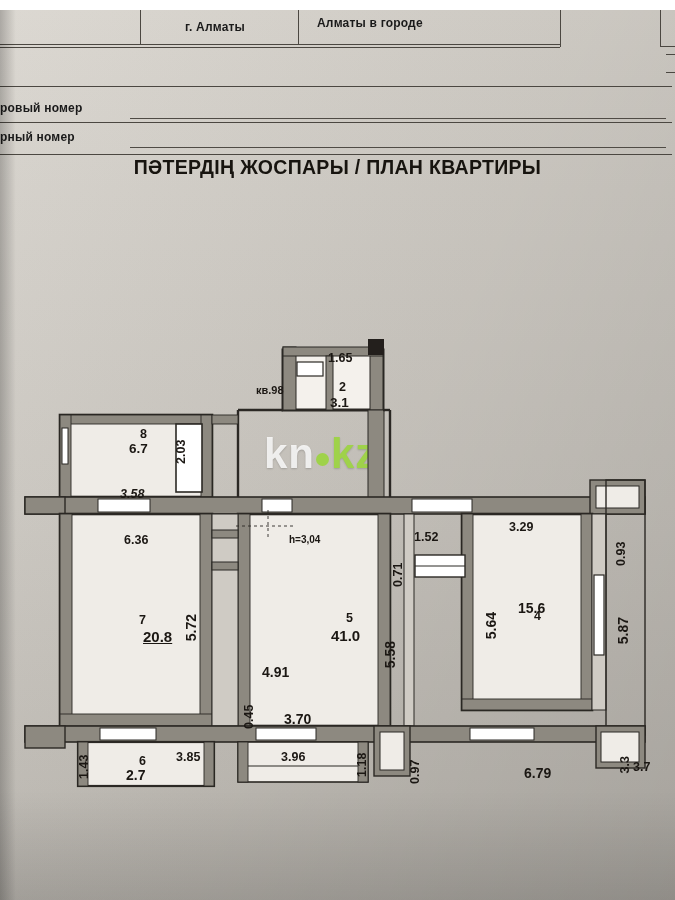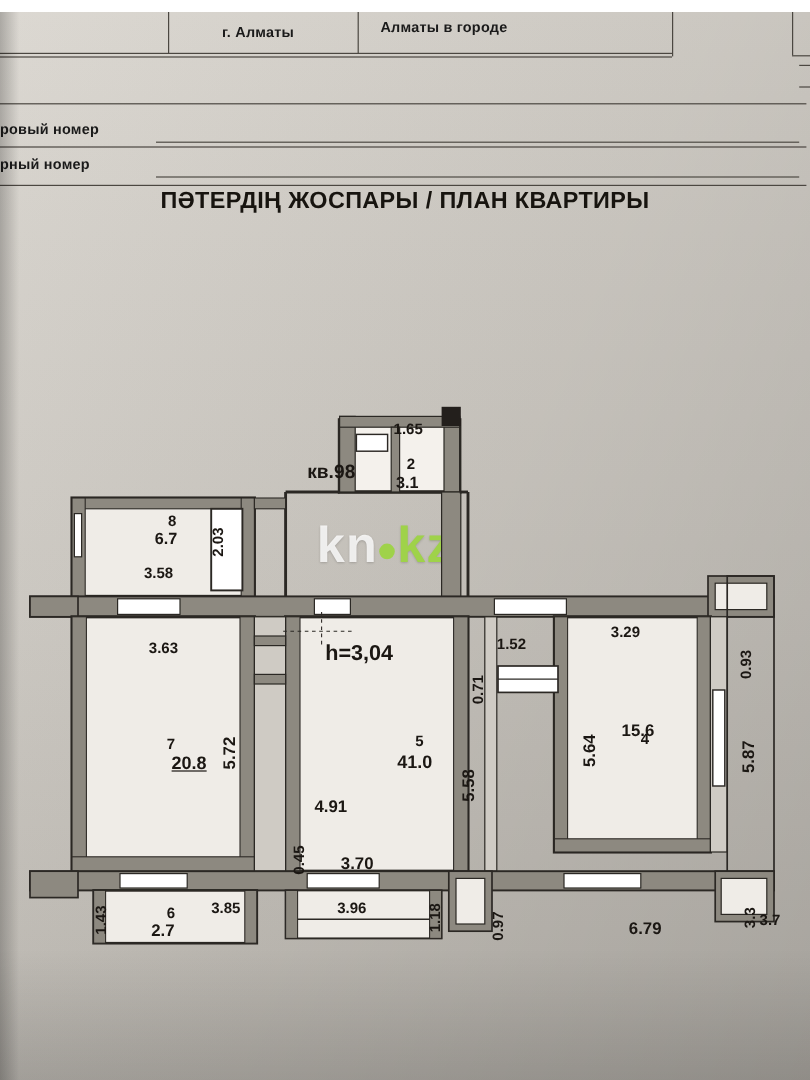--- a/index.html
+++ b/index.html
@@ -101,21 +101,21 @@
   }
   .lbl {
     position: absolute;
     font-size: 12.5px;
     font-weight: bold;
     color: #1b1713;
     white-space: nowrap;
     line-height: 1.08;
     text-align: center;
   }
-  .lbl.sm { font-size: 16px; padding-left: 16px; }
+  .lbl.sm { font-size: 11px; padding-left: 16px; }
   .lbl.rot {
     transform-origin: 50% 50%;
   }
   .room-num {
     font-size: 12.5px;
     font-weight: bold;
   }
   .room-area {
     font-size: 13.5px;
     font-weight: bold;
@@ -253,43 +253,43 @@
 
       <line x1="236" y1="516" x2="296" y2="516" stroke-width="0.9" stroke-dasharray="3 3"></line>
       <line x1="268" y1="500" x2="268" y2="530" stroke-width="0.9" stroke-dasharray="3 3"></line>
     </g>
   </svg>
 
   <div>
 
     <span class="lbl sm" style="left:240px; top:375px;">кв.98</span>
 
-    <span class="lbl" style="left:271px; top:525px; font-size:18px;">h=3,04</span>
+    <span class="lbl" style="left:289px; top:525px; font-size:10px;">h=3,04</span>
 
     <span class="lbl room-num" style="left:339px; top:371px;">2</span>
     <span class="lbl room-area" style="left:330px; top:386px;text-align:center;">3.1</span>
 
     <span class="lbl room-num" style="left:140px; top:418px;">8</span>
     <span class="lbl room-area" style="left:129px; top:432px;">6.7</span>
 
     <span class="lbl room-num" style="left:139px; top:604px;">7</span>
     <span class="lbl room-area" style="left:143px; top:619px; font-size:15px;text-decoration:underline;">20.8</span>
 
     <span class="lbl room-num" style="left:346px; top:602px;">5</span>
     <span class="lbl room-area" style="left:331px; top:618px; font-size:15px;">41.0</span>
 
     <span class="lbl room-num" style="left:534px; top:600px;">4</span>
     <span class="lbl room-area" style="left:518px; top:591px; font-size:14px;">15.6</span>
 
     <span class="lbl room-num" style="left:139px; top:745px;">6</span>
     <span class="lbl room-area" style="left:126px; top:758px; font-size:14px;">2.7</span>
 
     <span class="lbl" style="left:328px; top:342px;">1.65</span>
-    <span class="lbl" style="left:120px; top:462px;">3.58</span>
-    <span class="lbl" style="left:124px; top:524px;">3.63</span>
+    <span class="lbl" style="left:120px; top:478px;font-style:italic;">3.58</span>
+    <span class="lbl" style="left:124px; top:524px;">6.36</span>
     <span class="lbl" style="left:414px; top:521px;">1.52</span>
     <span class="lbl" style="left:509px; top:511px;">3.29</span>
     <span class="lbl" style="left:262px; top:655px; font-size:14px;">4.91</span>
     <span class="lbl" style="left:284px; top:702px; font-size:14px;">3.70</span>
     <span class="lbl" style="left:176px; top:741px;">3.85</span>
     <span class="lbl" style="left:281px; top:741px;">3.96</span>
     <span class="lbl" style="left:524px; top:756px; font-size:14px;">6.79</span>
 
     <span class="lbl rot" style="left:170px; top:435px; transform:rotate(-90deg);">2.03</span>
     <span class="lbl rot" style="left:610px; top:537px; transform:rotate(-90deg);">0.93</span>

